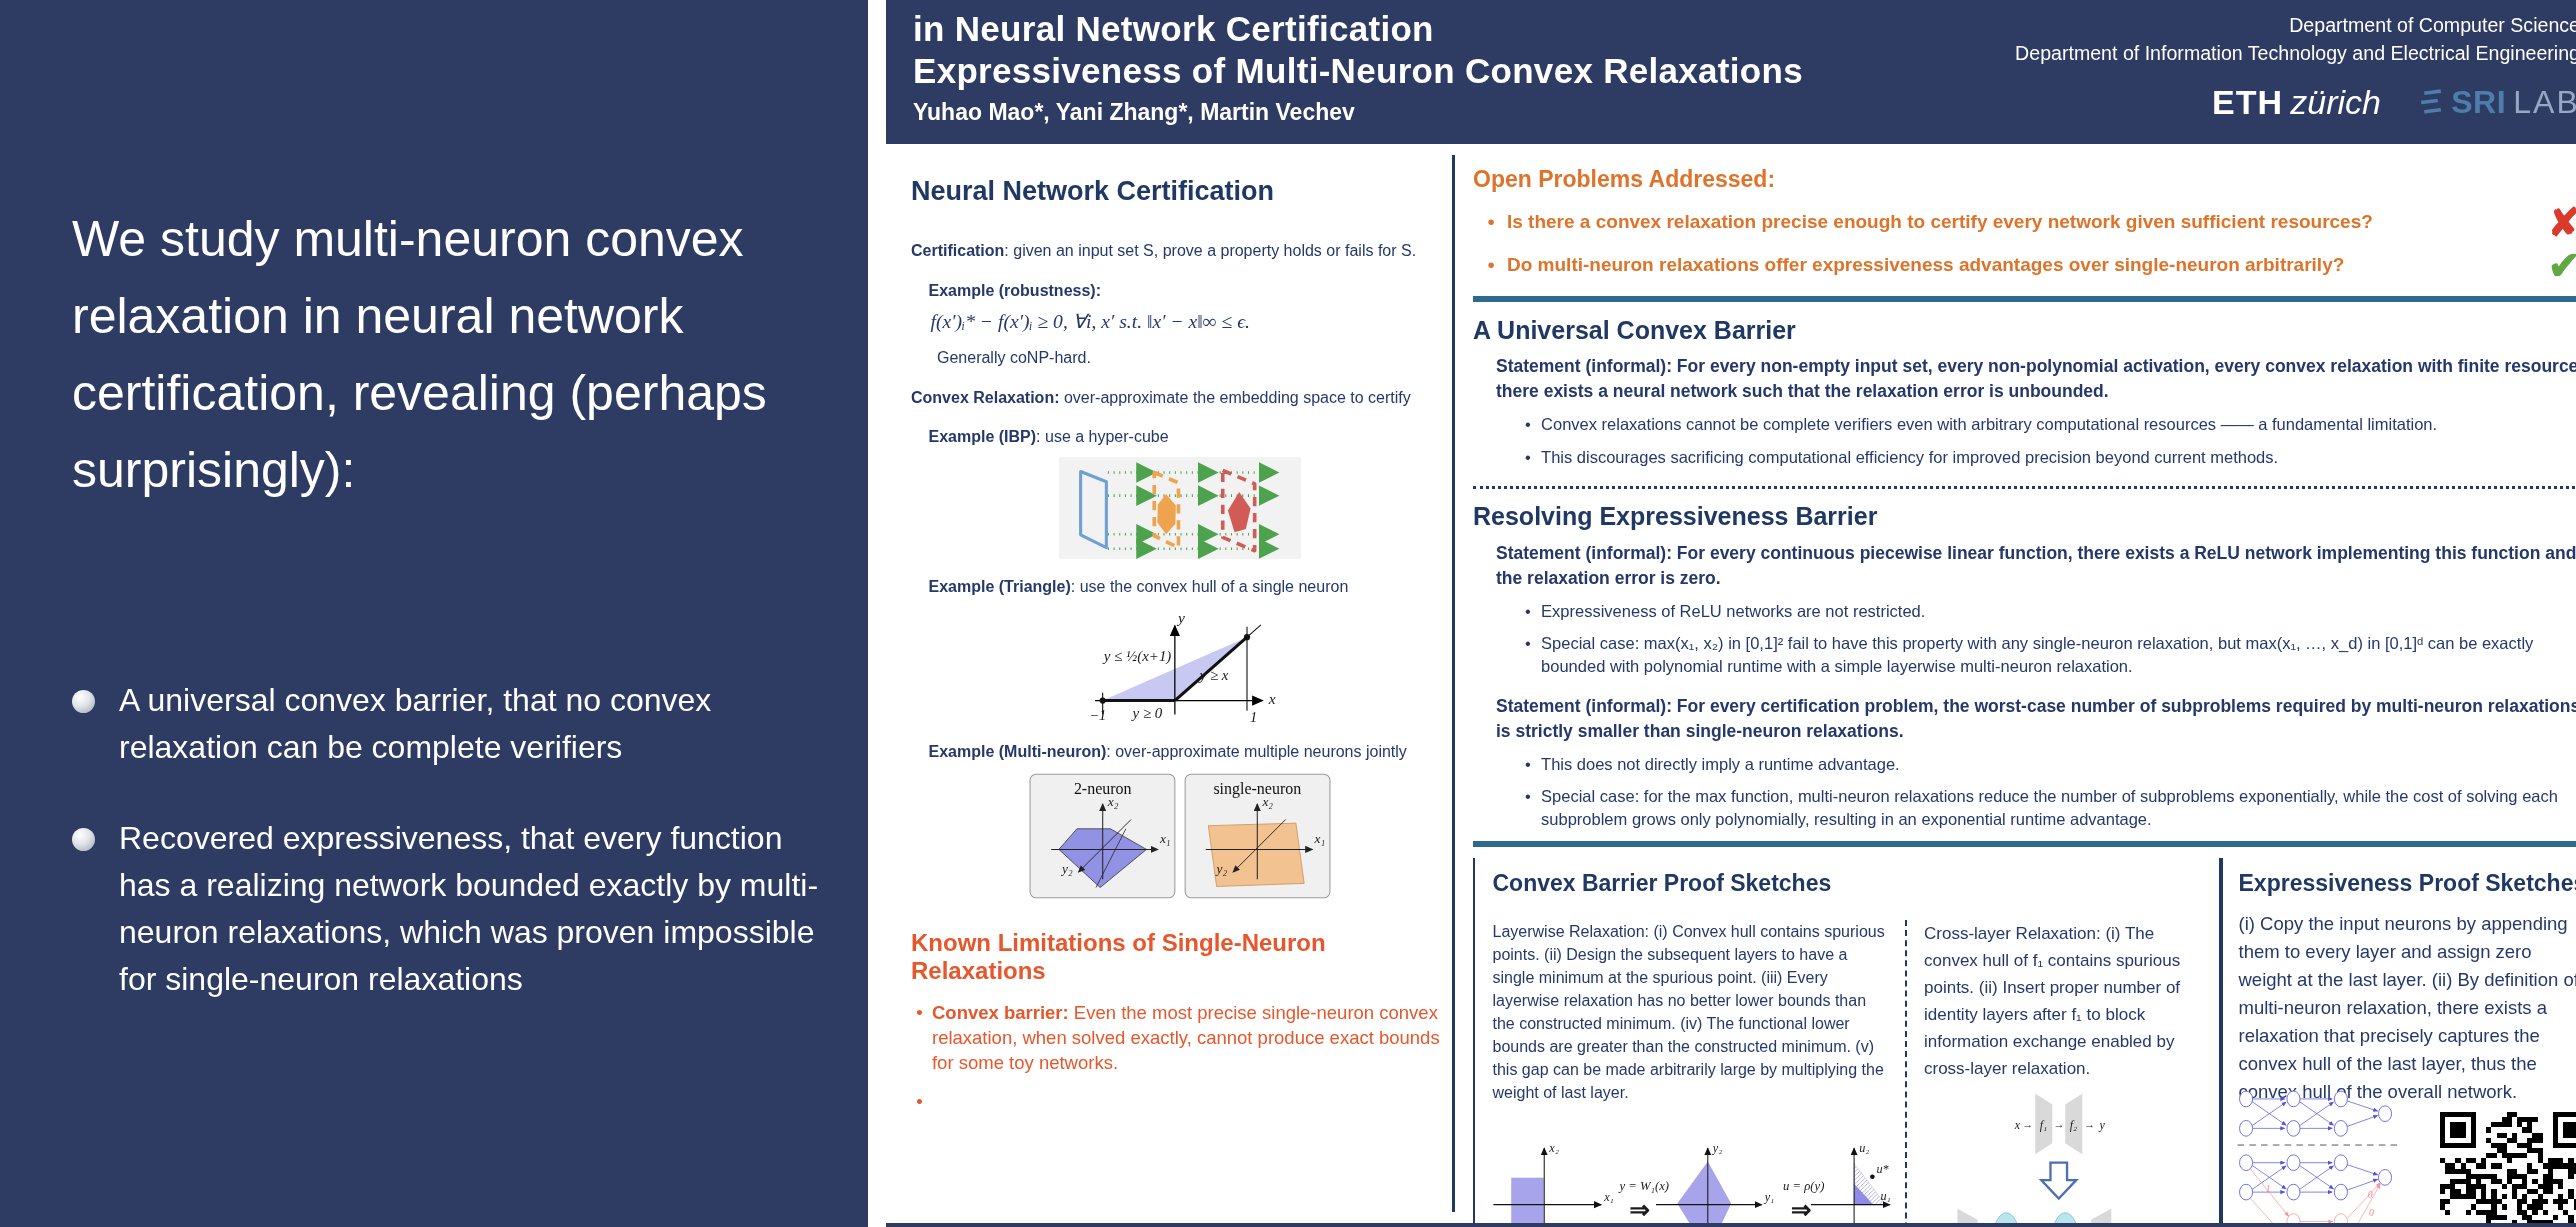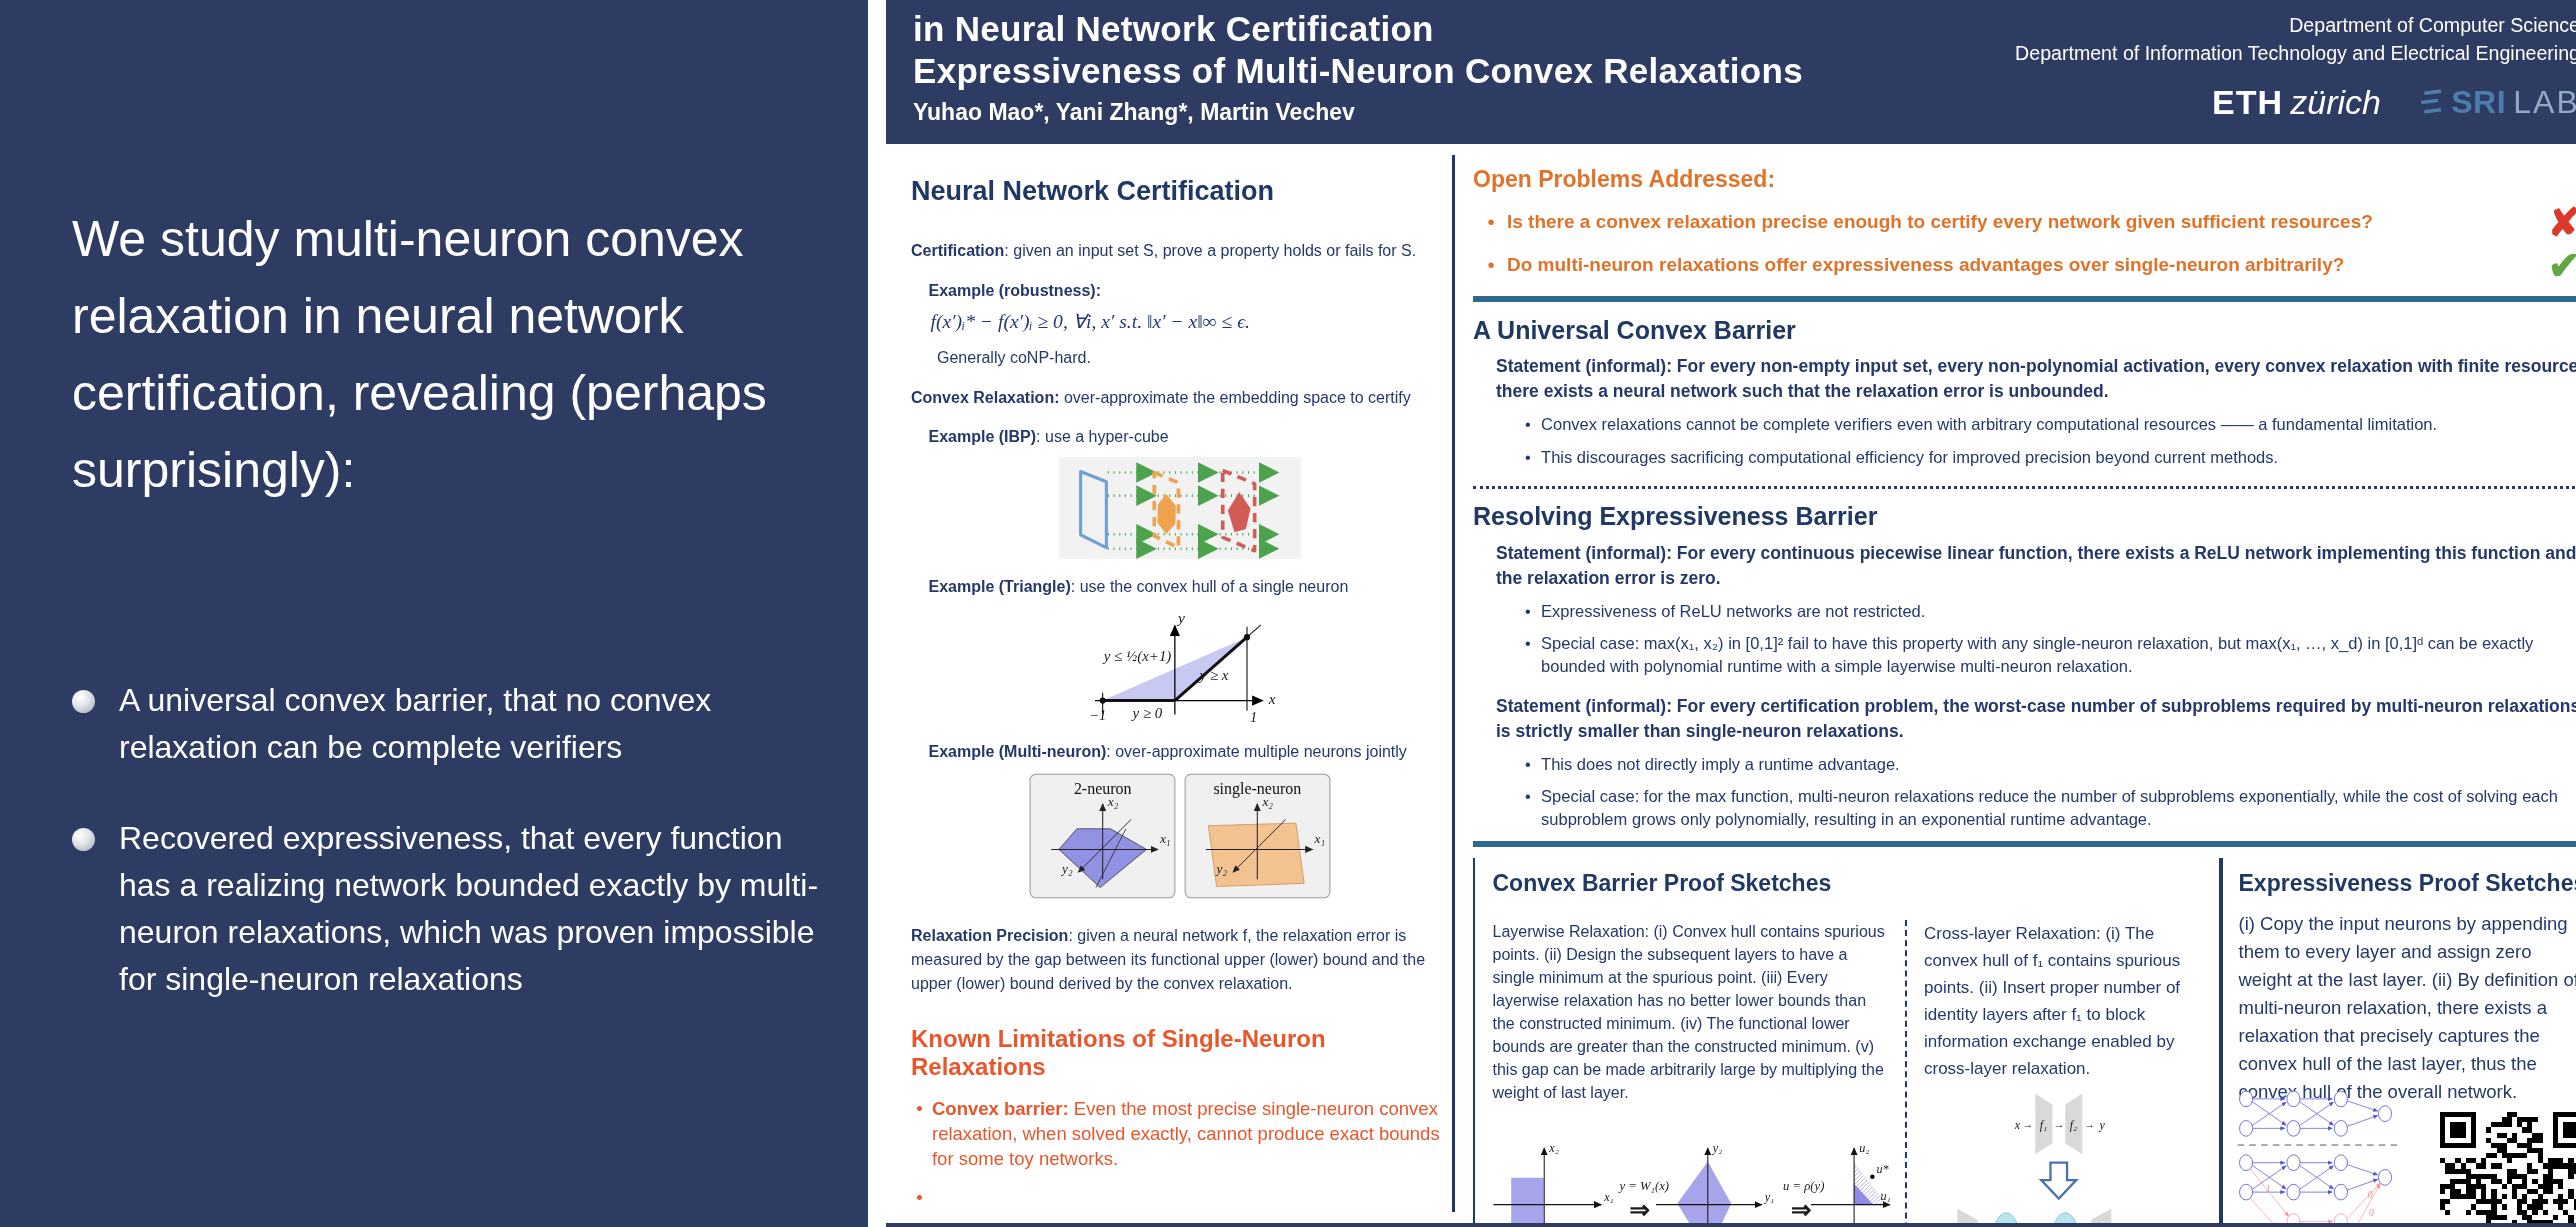--- a/index.html
+++ b/index.html
@@ -245,21 +245,20 @@
           <polygon points="350,104 520,99 536,216 366,222" fill="#f2bd85" fill-opacity="0.9" stroke="#c79058" stroke-width="1.5"></polygon>
           <line x1="445" y1="208" x2="445" y2="62" stroke="#222" stroke-width="2" marker-end="url(#ma)"></line>
           <line x1="345" y1="150" x2="552" y2="150" stroke="#222" stroke-width="2" marker-end="url(#ma)"></line>
           <line x1="500" y1="92" x2="398" y2="194" stroke="#222" stroke-width="1.8" marker-end="url(#ma)"></line>
           <text class="svgt" x="455" y="66" font-size="26">x₂</text>
           <text class="svgt" x="556" y="138" font-size="26">x₁</text>
           <text class="svgt" x="366" y="196" font-size="26">y₂</text>
         </svg>
       </div>
 
-      <p class="mb p-relax"><span class="lead">Relaxation Precision</span><span>: given a neural network f, the relaxation error is measured by the gap between its functional upper (lower) bound and the upper (lower) bound derived by the convex relaxation.</span></p>
 
       <h3 class="h-limit">Known Limitations of Single-Neuron Relaxations</h3>
       <ul class="ol-list">
         <li class="ol-li">
           <span class="dot">•</span>
           <span class="t"><b>Convex barrier:</b><span> Even the most precise single-neuron convex relaxation, when solved exactly, cannot produce exact bounds for some toy networks.</span></span>
         </li>
         <li class="ol-li">
           <span class="dot">•</span>
           <span class="t"></span>

